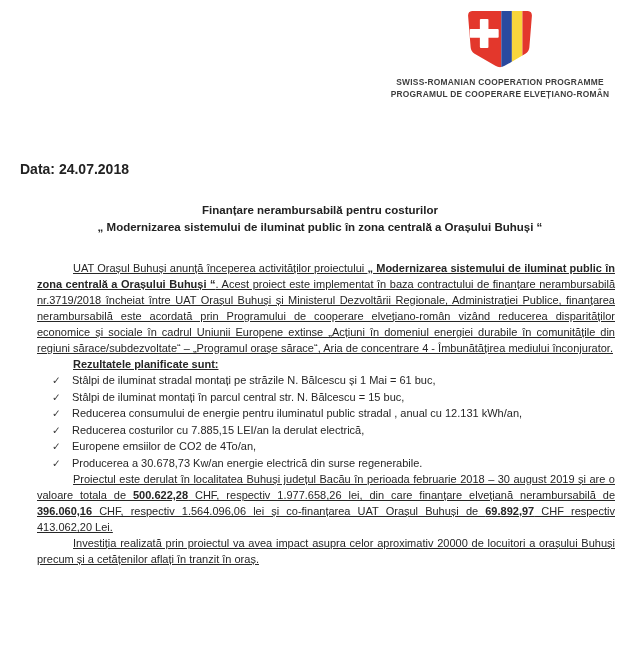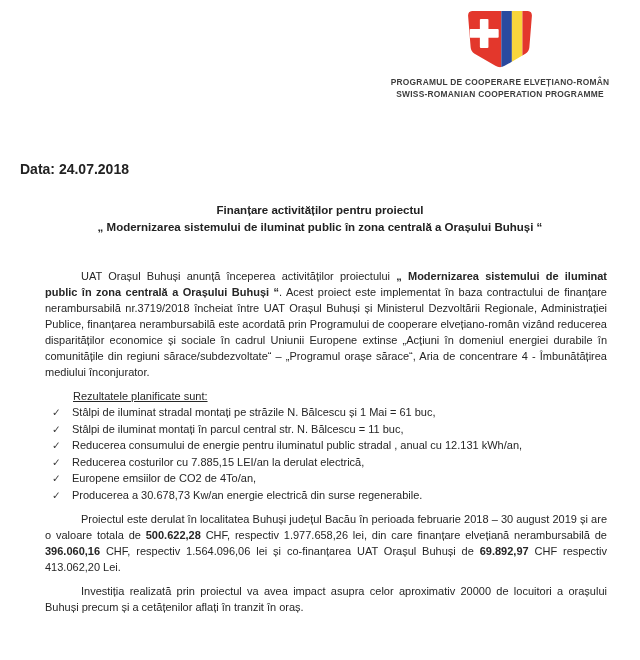--- a/index.html
+++ b/index.html
@@ -34,25 +34,25 @@
   .title-block {
     position:absolute; top:202px; left:0; width:100%;
     text-align:center; font-weight:700; font-size:11.5px;
     line-height:17px; color:#222;
   }
   
   .body-block {
     position:absolute; top:260px; left:37px; width:578px;
     font-size:11px; line-height:16px; text-align:justify;
   }
-  .body-block p { margin:8px; text-indent:36px; }
+  .body-block p { margin:0; text-indent:36px;text-decoration:underline; }
   .b { font-weight:700; }
   .link { color:#2f7fc1; text-decoration:underline; cursor:pointer; }
   .results-heading {
-    margin-left:36px; font-weight:400; text-decoration:underline;
+    margin-left:36px; font-weight:700; text-decoration:underline;
     text-align:left;
   }
   ul.results-list { margin:0; padding:0; list-style:none; text-align:left; }
   ul.results-list li { display:flex; padding-left:15px; line-height:16.5px; }
   .check { flex:none; width:20px; color:#3c3c3c; font-size:10.5px; }
   .li-text { flex:1; }
 </style>
 </head>
 <body>
 
@@ -68,42 +68,42 @@
       <g clip-path="url(#logoShape)">
         <rect x="0" y="0" width="52" height="90" fill="#e3372c"></rect>
         <rect x="52" y="0" width="16" height="90" fill="#2a4a9f"></rect>
         <rect x="68" y="0" width="16" height="90" fill="#f8d63c"></rect>
         <rect x="84" y="0" width="16" height="90" fill="#e3372c"></rect>
         <rect x="19.5" y="13" width="13" height="44" rx="1.5" fill="#ffffff"></rect>
         <rect x="4" y="28.5" width="44" height="13" rx="1.5" fill="#ffffff"></rect>
       </g>
     </svg>
     <div class="logo-caption">
+      <div>SWISS-ROMANIAN COOPERATION PROGRAMME</div>
       <div>PROGRAMUL DE COOPERARE ELVEȚIANO-ROMÂN</div>
-      <div>SWISS-ROMANIAN COOPERATION PROGRAMME</div>
     </div>
   </div>
 
   <div class="date-line">Data: 24.07.2018</div>
   <div class="title-block">
-    <div>Finanțare activităților pentru proiectul</div>
+    <div>Finanțare nerambursabilă pentru costurilor</div>
     <div>„ Modernizarea sistemului de iluminat public în zona centrală a Orașului Buhuși “</div>
   </div>
 
   <div class="body-block">
     <p><span>UAT Orașul Buhuși anunță începerea activităților proiectului </span><span class="b">„ Modernizarea sistemului de iluminat public în zona centrală a Orașului Buhuși “</span><span>. Acest proiect este implementat în baza contractului de finanțare nerambursabilă nr.3719/2018 încheiat între UAT Orașul Buhuși și Ministerul Dezvoltării Regionale, Administrației Publice, finanțarea nerambursabilă este acordată prin Programului de cooperare elvețiano-român vizând reducerea disparităților economice și sociale în cadrul Uniunii Europene extinse „Acțiuni în domeniul energiei durabile în comunitățile din regiuni sărace/subdezvoltate“ – „Programul orașe sărace“, Aria de concentrare 4 - Îmbunătățirea mediului înconjurator.</span></p>
     <div class="results-heading">Rezultatele planificate sunt:</div>
     <ul class="results-list">
       <li>
         <span class="check">✓</span>
         <span class="li-text">Stâlpi de iluminat stradal montați pe străzile N. Bălcescu și 1 Mai = 61 buc,</span>
       </li>
       <li>
         <span class="check">✓</span>
-        <span class="li-text">Stâlpi de iluminat montați în parcul central str. N. Bălcescu = 11 buc,</span>
+        <span class="li-text">Stâlpi de iluminat montați în parcul central str. N. Bălcescu = 15 buc,</span>
       </li>
       <li>
         <span class="check">✓</span>
         <span class="li-text">Reducerea consumului de energie pentru iluminatul public stradal , anual cu 12.131 kWh/an,</span>
       </li>
       <li>
         <span class="check">✓</span>
         <span class="li-text">Reducerea costurilor cu 7.885,15 LEI/an la derulat electrică,</span>
       </li>
       <li>

